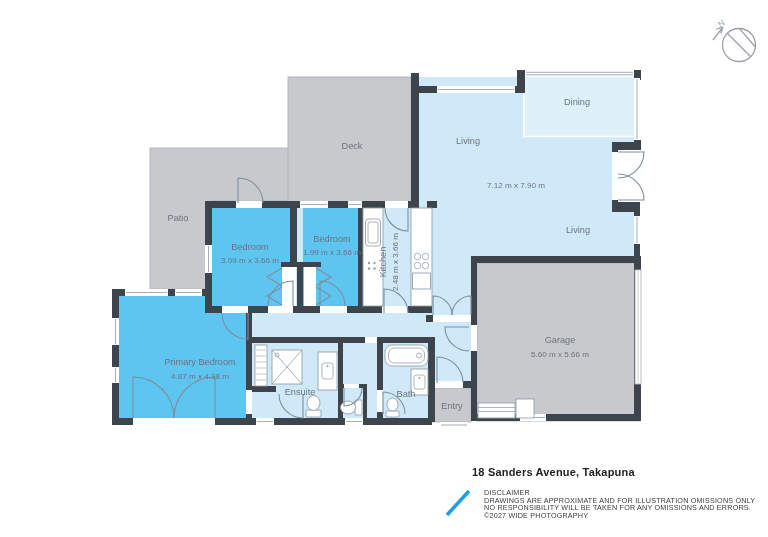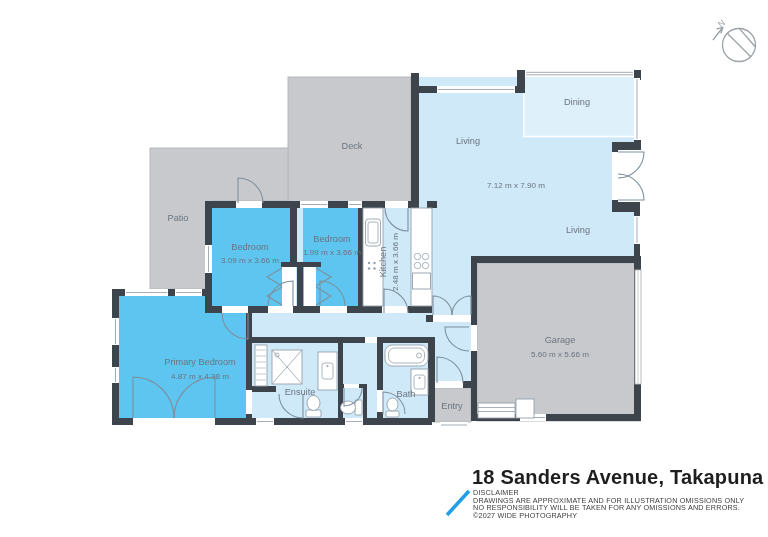--- a/index.html
+++ b/index.html
@@ -18,24 +18,24 @@
   .fxl{stroke:#93a1ac;stroke-width:0.8;fill:none;}
   .fxd{fill:#93a1ac;stroke:none;}
   .arc{stroke:#7e909e;stroke-width:1.1;fill:none;}
   .hatch{stroke:#aab4bd;stroke-width:0.7;fill:none;}
   .lbl{font-size:9.2px;fill:#6b7480;text-anchor:middle;}
   .dims{font-size:8.1px;fill:#6b7480;text-anchor:middle;}
   .cmp{stroke:#9ba1a7;stroke-width:1.3;fill:none;}
   .cmpN{font-size:8.5px;fill:#9ba1a7;text-anchor:middle;}
   .gdoor{fill:#ffffff;stroke:#b0b4b8;stroke-width:0.9;}
   
-  .title{position:absolute;left:472px;top:466px;font-size:20px;font-weight:bold;color:#1e1e1e;
+  .title{position:absolute;left:472px;top:466px;font-size:11px;font-weight:bold;color:#1e1e1e;
          letter-spacing:0.2px;white-space:nowrap;}
   .logo{position:absolute;left:444px;top:488px;}
-  .disc{position:absolute;left:473px;top:489px;font-size:7.2px;line-height:7.6px;color:#3b3b3b;
+  .disc{position:absolute;left:484px;top:489px;font-size:7.2px;line-height:7.6px;color:#3b3b3b;
         letter-spacing:0.2px;white-space:nowrap;}
 </style>
 </head>
 <body>
 
 <div id="canvas">
 
 <svg id="plan" width="768" height="537" viewBox="0 0 768 537">
 
   <g>

